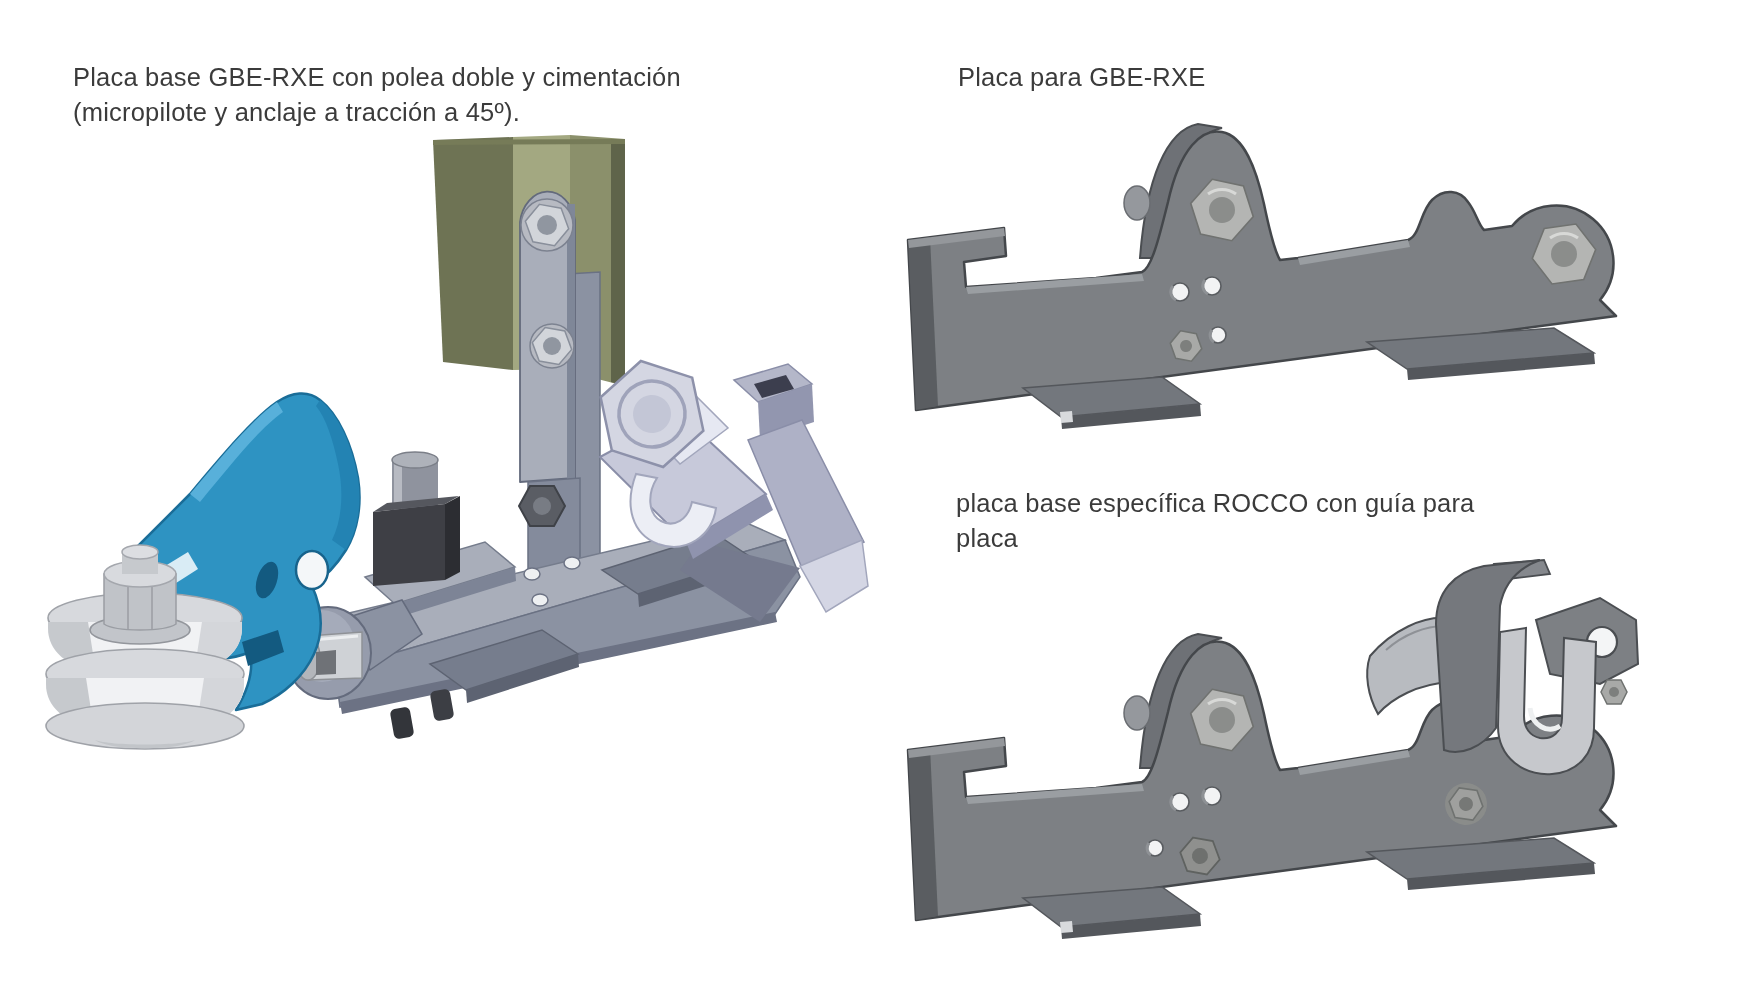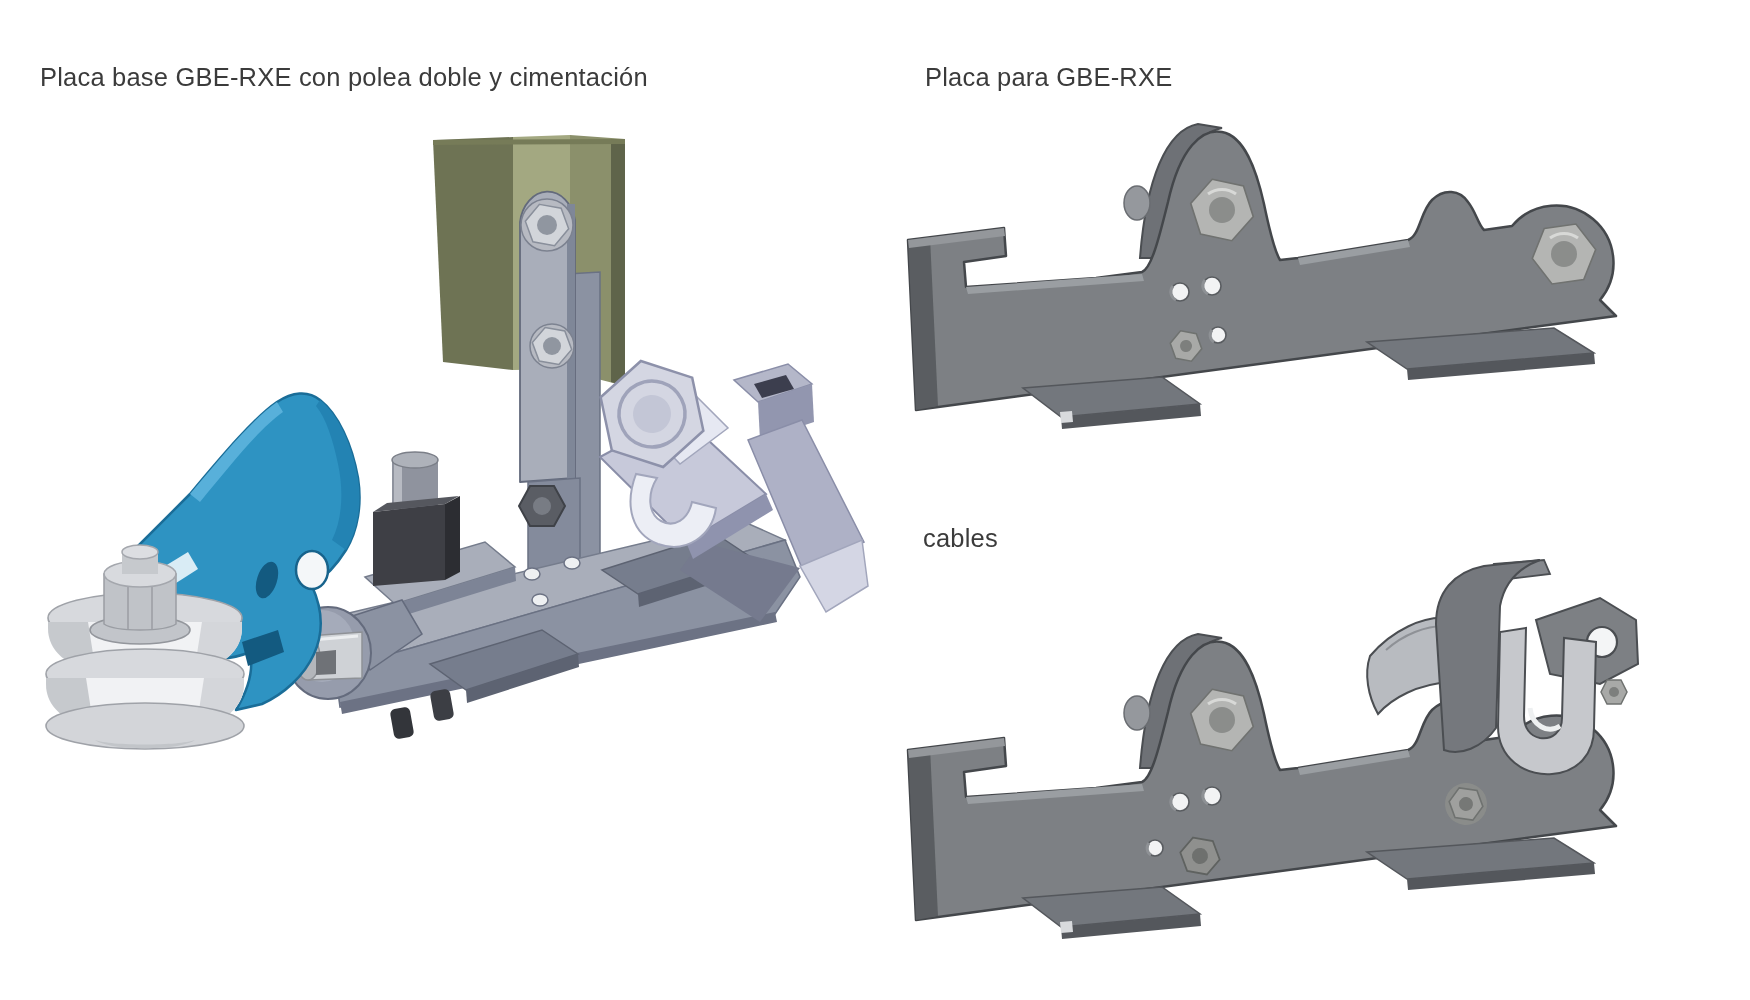--- a/index.html
+++ b/index.html
@@ -6,47 +6,47 @@
     --background:#ffffff; --text:#3b3b3b;
     --plate-gray:#7d8084; --plate-gray-dark:#54575b; --plate-gray-light:#9a9ea2; --outline:#44474b;
     --arm-blue:#2e93c2; --arm-blue-dark:#1a6d98;
     --column-olive:#8b906b; --column-olive-light:#a3a881; --column-olive-dark:#6e7354;
     --steel-light:#a9aeba; --steel-mid:#8b92a2; --steel-dark:#646b7d;
     --bracket-lavender:#c7c9da; --pulley-white:#f1f2f4; --bolt-silver:#c6c8cc; --block-black:#3e3f45;
   }
   html,body{margin:0;padding:0;}
   body{width:1750px;height:1000px;background:var(--background);position:relative;overflow:hidden;
        font-family:"Liberation Sans", sans-serif;}
-  .caption{position:absolute;color:var(--text);font-size:25.5px;line-height:35px;letter-spacing:.2px;}
+  .caption{position:absolute;color:var(--text);font-size:25.5px;line-height:35px;letter-spacing:.2px;margin-left:33px;}
   .cap-left{left:40px;top:34px;width:780px;}
   .cap-tr{left:925px;top:34px;width:620px;}
   .cap-br{left:923px;top:460px;width:620px;}
   svg{position:absolute;display:block;}
   #fig-left{left:40px;top:122px;}
   #fig-tr{left:900px;top:106px;}
   #fig-br{left:900px;top:558px;}
   
   .pg{fill:var(--plate-gray)} .pgl{fill:var(--plate-gray-light)}
   .blu{fill:var(--arm-blue)}
   .olv{fill:var(--column-olive)} .olvl{fill:var(--column-olive-light)} .olvd{fill:var(--column-olive-dark)}
   .stl{fill:var(--steel-light)} .stm{fill:var(--steel-mid)}
   .lav{fill:var(--bracket-lavender)} .whp{fill:var(--pulley-white)} .blk{fill:var(--block-black)}
   .out{stroke:var(--outline);stroke-width:2.5;stroke-linejoin:round}
   .sst{stroke:#636a7c;stroke-width:1.8;stroke-linejoin:round}
 </style>
 </head>
 <body>
 
 <p class="caption cap-left"><span>Placa base GBE-RXE con polea doble y cimentación</span><br>
-</p>
+<span>(micropilote y anclaje a tracción a 45º).</span></p>
 
 <p class="caption cap-tr">Placa para GBE-RXE</p>
 
-<p class="caption cap-br"><br>
-<span>cables</span></p>
+<p class="caption cap-br"><span>placa base específica ROCCO con guía para</span><br>
+<span>placa</span></p>
 
 <svg id="fig-left" width="840" height="635" viewBox="0 0 840 635">
 
   <g>
     <polygon class="olvd" points="393,18 473,15 473,248 403,240"></polygon>
     <polygon class="olvl" points="473,15 530,13 530,247 473,248"></polygon>
     <polygon class="olv" points="530,13 585,17 585,264 530,250"></polygon>
     <polygon points="571,17 585,17 585,264 571,260" fill="#5f644a"></polygon>
     <polygon points="393,18 585,17 585,22 393,23" fill="#767b58"></polygon>
   </g>

